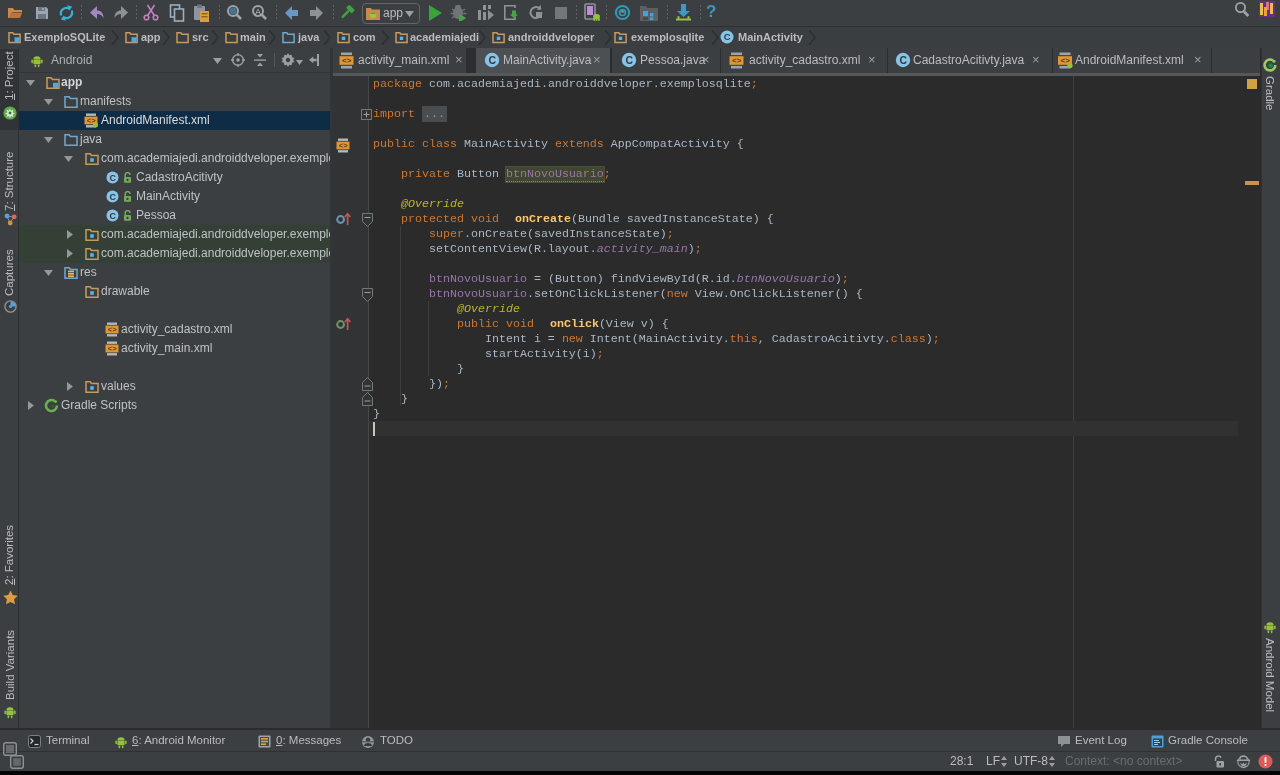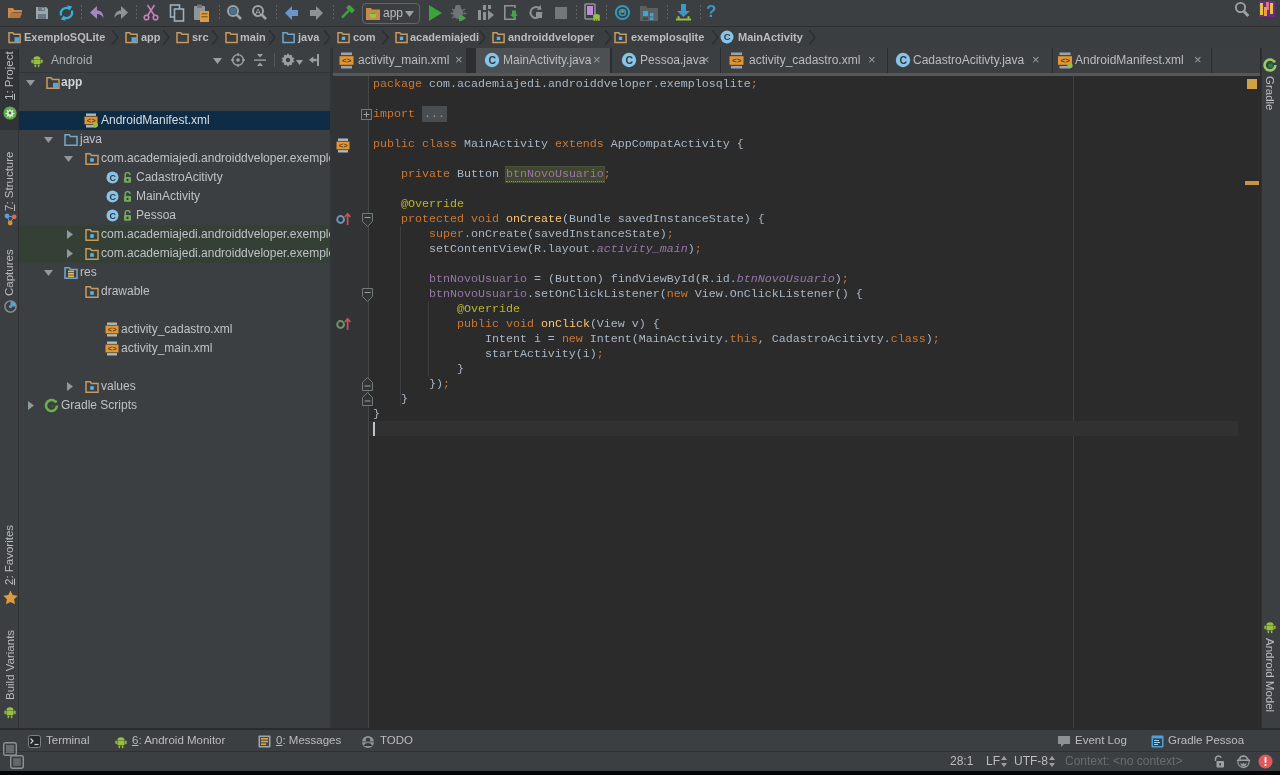--- a/index.html
+++ b/index.html
@@ -33,22 +33,22 @@
   .row{position:absolute;left:0;width:311px;height:19px;}
   .row .tx{position:absolute;top:0;height:19px;line-height:19px;font-size:12px;color:#bec2c6;white-space:nowrap;}
   .arr{position:absolute;width:9px;height:9px;top:5px;}
   #splitter{position:absolute;left:330px;top:48px;width:3px;height:680px;background:#323537;}
   
   #editor{position:absolute;left:333px;top:76px;width:927px;height:652px;background:#2b2b2b;}
   #gutter{position:absolute;left:333px;top:76px;width:35px;height:652px;background:#313335;border-right:1px solid #454849;}
   #code{position:absolute;left:373px;top:77px;font-family:"Liberation Mono",monospace;font-size:11.66px;color:#a9b7c6;white-space:pre;}
   #code div{height:15px;line-height:15px;}
   .k{color:#cc7832;}
-  .m{color:#ffc66d;font-weight:normal;}
-  .an{color:#bbb529;}
+  .m{color:#ffc66d;font-weight:bold;margin-left:9px;}
+  .an{color:#bbb529;font-style:italic;}
   .fl{color:#9876aa;}
   .sf{color:#9876aa;font-style:italic;}
   .fold{background:#4a4d4f;color:#8c959d;padding:1px 2px;}
   .hlid{background:#40462f;box-shadow:0 0 0 1px #4a513a;border-bottom:1px dotted #52a85c;}
   
   #rstripe{position:absolute;left:1261px;top:48px;width:19px;height:680px;background:#3c3f41;border-left:1px solid #2e3032;}
   
   #toolbar2{position:absolute;left:0;top:728px;width:1280px;height:23px;background:#3c3f41;border-top:2px solid #292b2d;box-sizing:border-box;}
   .bwitem{position:absolute;top:0;height:21px;line-height:21px;font-size:11.5px;color:#bbbcbd;white-space:nowrap;}
   #statusbar{position:absolute;left:0;top:751px;width:1280px;height:20px;background:#3c3f41;border-top:1px solid #2e3032;box-sizing:border-box;}
@@ -462,20 +462,29 @@
         <svg class="arr" style="left:7px">
             <path fill="#91999e" d="M0 2h9L4.5 8z"></path>
           </svg>
         <svg class="abs" style="left:27px;top:3px" width="14" height="13" viewBox="0 0 14 13">
             <path fill="none" stroke="#c99a5e" stroke-width="1.5" d="M1 12.2V1.8h4.2l1.2 1.6h6.6v8.8z"></path>
             <rect x="7" y="6.8" width="5.2" height="5.4" fill="#58a6d6"></rect>
           </svg>
         <span class="tx" style="left:42px;font-weight:bold;color:#d2d5d8">app</span>
       </div>
 
+      <div class="row" style="top:19px">
+        <svg class="arr" style="left:25px">
+            <path fill="#91999e" d="M0 2h9L4.5 8z"></path>
+          </svg>
+        <svg class="abs" style="left:45px;top:3px" width="14" height="13" viewBox="0 0 14 13">
+            <path fill="none" stroke="#6fa8d0" stroke-width="1.5" d="M1 12.2V1.8h4.2l1.2 1.6h6.6v8.8z"></path>
+          </svg>
+        <span class="tx" style="left:61px">manifests</span>
+      </div>
 
       <div class="row" style="top:38px;background:#0f2c47">
         <svg class="abs" style="left:65px;top:2px" width="15" height="15" viewBox="0 0 15 15">
             <rect x="2" y="0.5" width="10" height="2.4" fill="#aeb9c0"></rect>
             <rect x="2" y="12.1" width="10" height="2.4" fill="#aeb9c0"></rect>
             <rect x="0.5" y="3.6" width="13" height="7.8" fill="#e09635"></rect>
             <text x="2.8" y="9.8" font-size="7.5" font-weight="bold" fill="#54400f" font-family="Liberation Mono">&lt;&gt;</text>
             <circle cx="11.5" cy="12" r="2.5" fill="#97c03f"></circle>
           </svg>
         <span class="tx" style="left:82px;color:#d8dcdf">AndroidManifest.xml</span>
@@ -733,21 +742,21 @@
         <path fill="#8e9294" d="M1 1h12v8H7l-3 3v-3H1z"></path>
       </svg>
     <span class="bwitem" style="left:1075px">Event Log</span>
     <svg class="abs" style="left:1151px;top:5px" width="13" height="13" viewBox="0 0 13 13">
         <rect x="0.5" y="0.5" width="12" height="12" rx="1" fill="#4f9fd4"></rect>
         <rect x="2" y="3.5" width="9" height="7.5" fill="#3c3f41"></rect>
         <g stroke="#9fd0ef" stroke-width="1.2">
           <path d="M3 5.5h5M3 7.5h6M3 9.5h4"></path>
         </g>
       </svg>
-    <span class="bwitem" style="left:1168px">Gradle Pessoa</span>
+    <span class="bwitem" style="left:1168px">Gradle Console</span>
   </div>
   <div id="statusbar">
     <svg class="abs" style="left:10px;top:3px" width="14" height="14" viewBox="0 0 14 14">
         <rect x="0.7" y="0.7" width="12.6" height="12.6" rx="2" fill="none" stroke="#8e9294" stroke-width="1.4"></rect>
         <rect x="3.2" y="3.2" width="7.6" height="7.6" fill="#8e9294" opacity="0.5"></rect>
       </svg>
     <span class="stx" style="left:950px">28:1</span>
     <span class="stx" style="left:986px">LF<span class="ud"></span></span>
     <span class="stx" style="left:1014px">UTF-8<span class="ud"></span></span>
     <span class="stx" style="left:1065px;color:#686d70">Context: &lt;no context&gt;</span>

